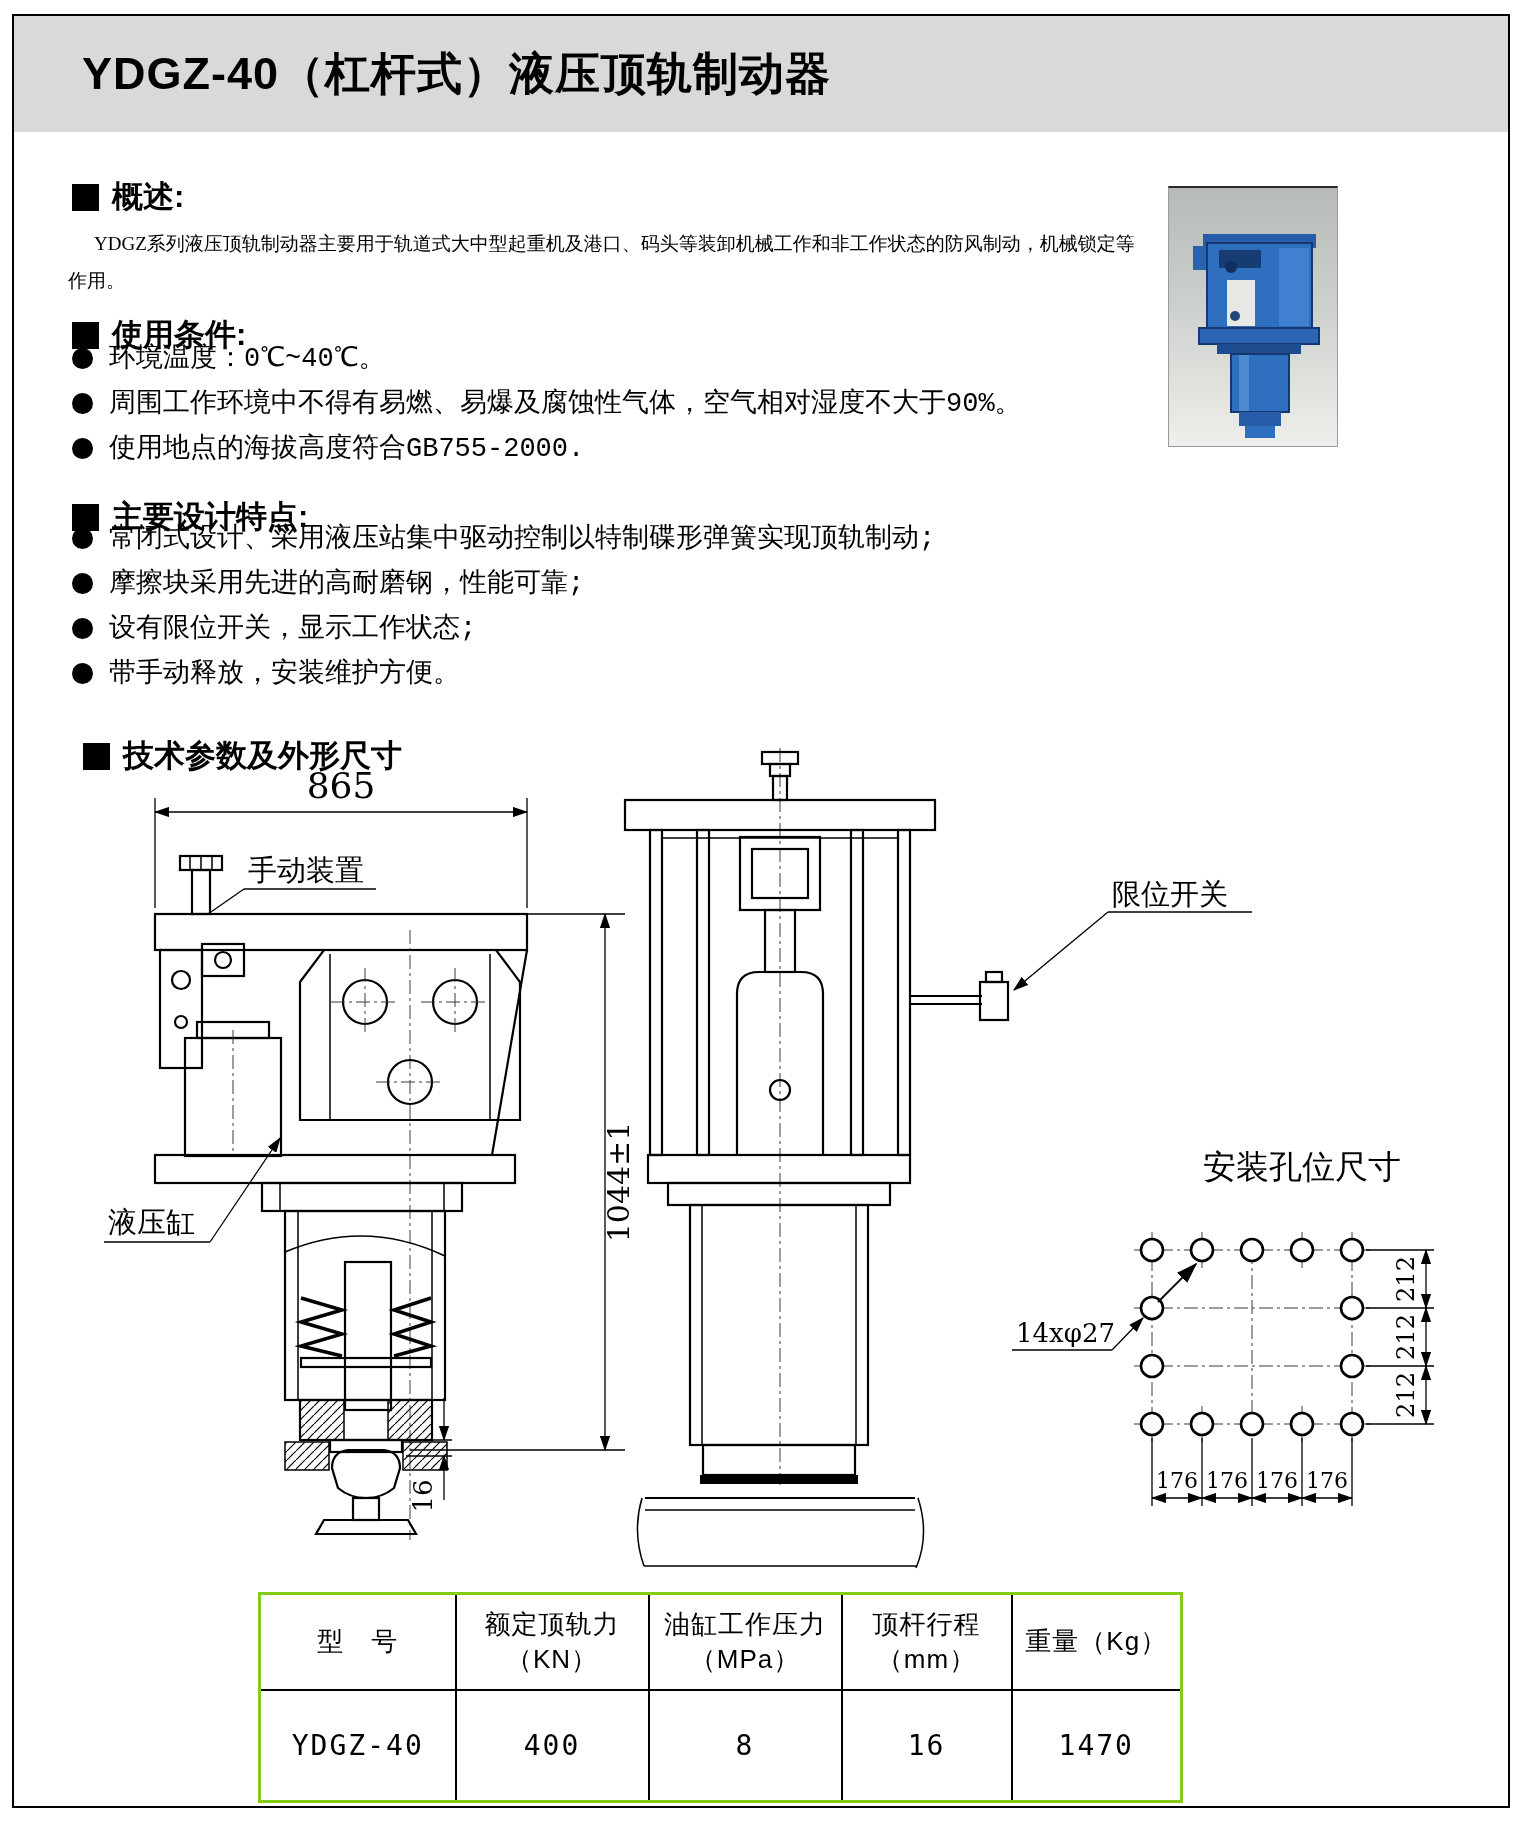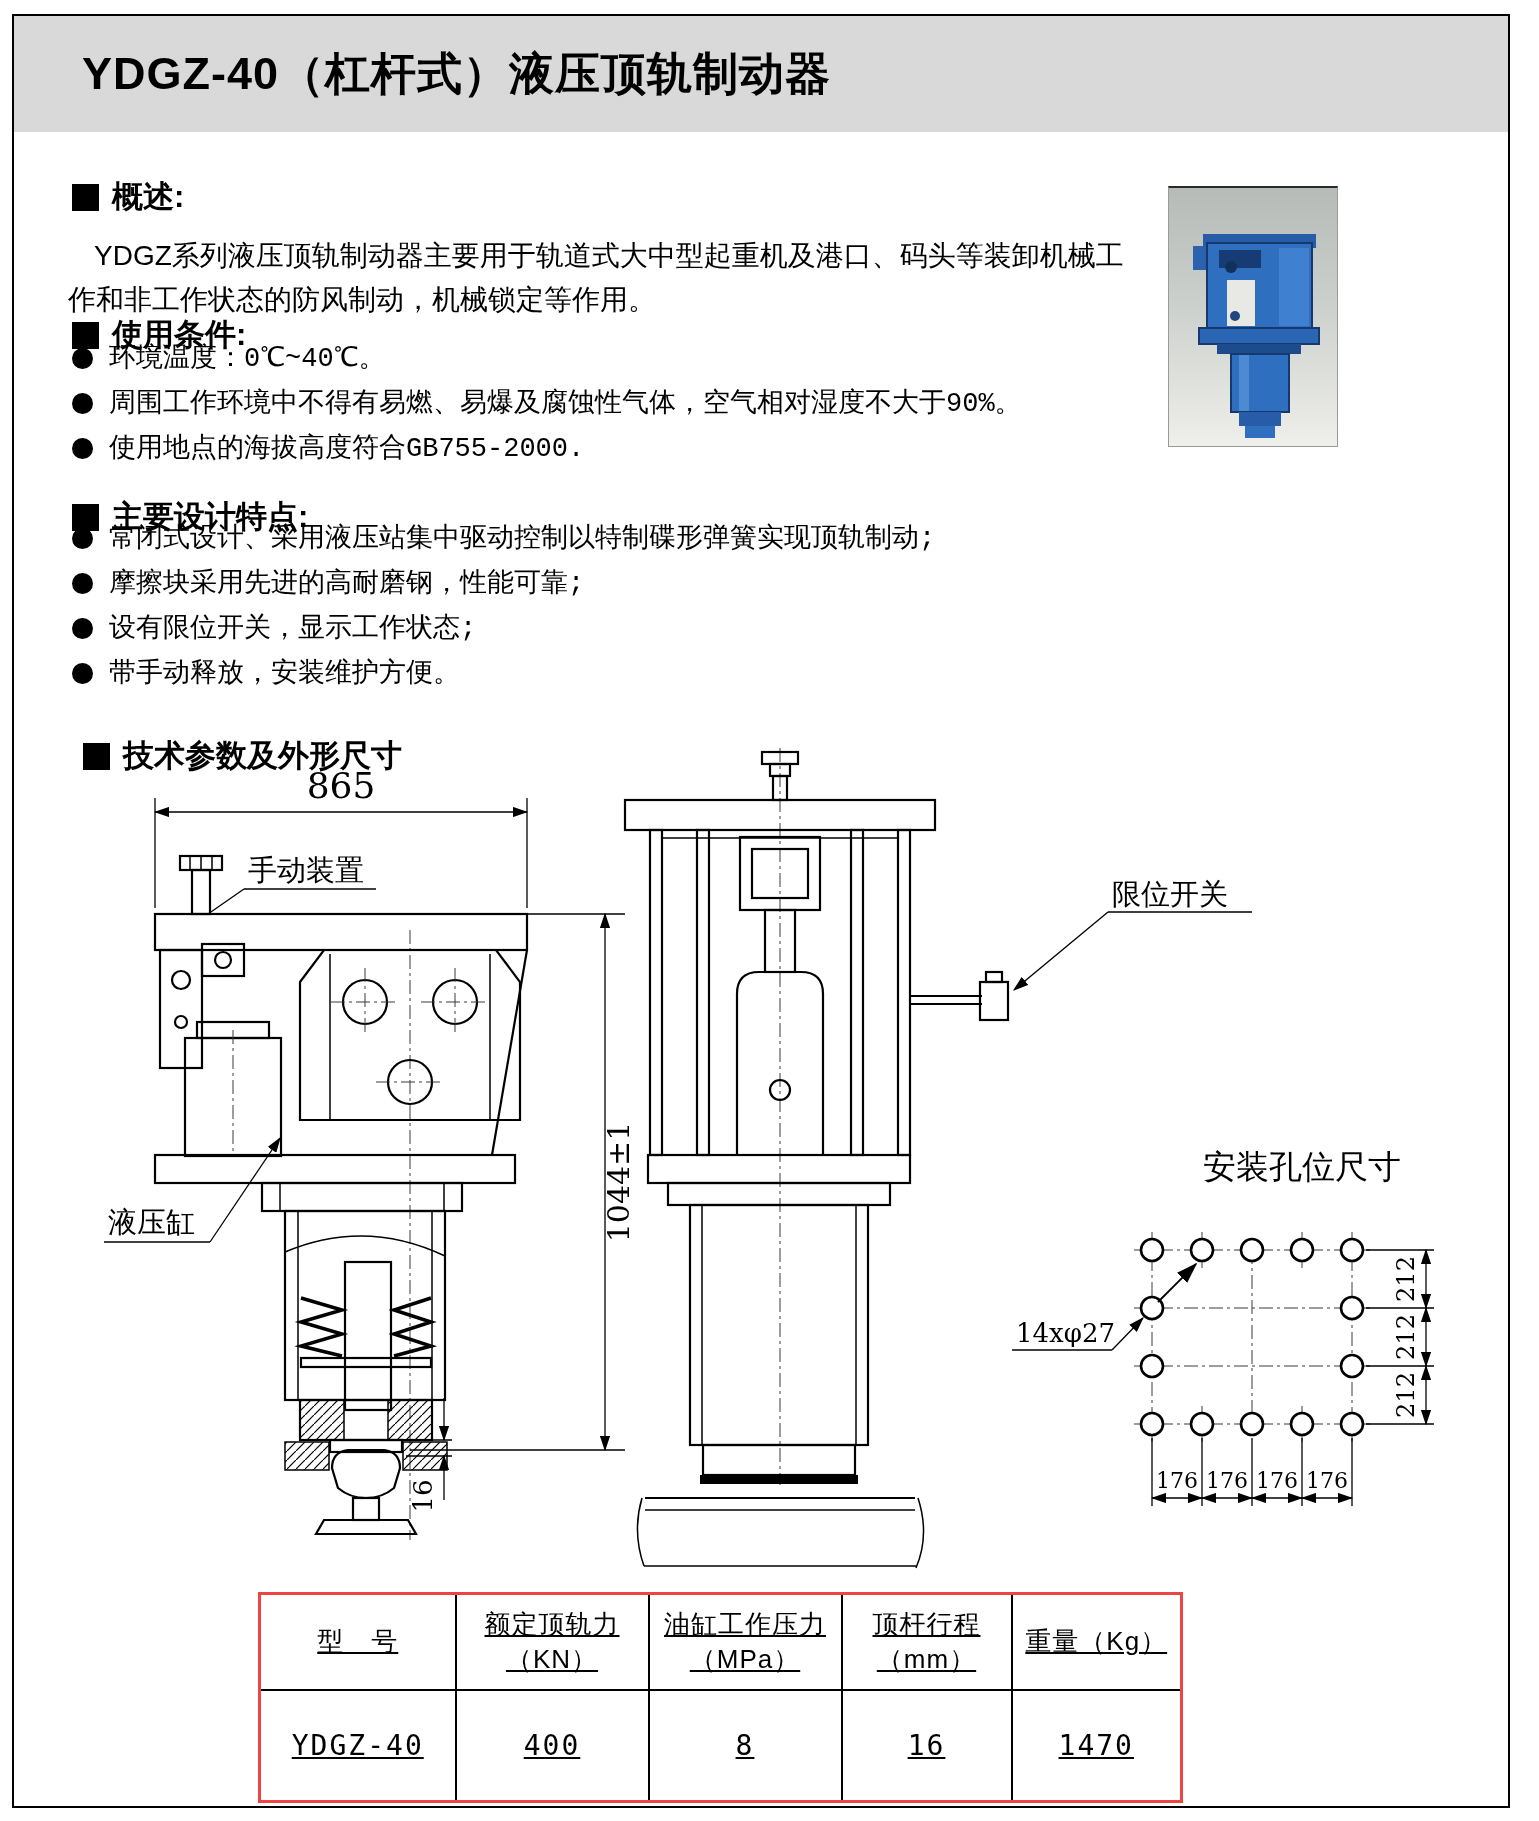--- a/index.html
+++ b/index.html
@@ -3,41 +3,41 @@
 <meta charset="utf-8">
 <style>
   html,body{margin:0;padding:0;background:#fff;}
   .page{position:relative;width:1539px;height:1821px;background:#fff;
         font-family:"Liberation Sans",sans-serif;color:#000;overflow:hidden;}
   .frame{position:absolute;left:12px;top:14px;width:1494px;height:1790px;border:2px solid #000;}
   .banner{position:absolute;left:14px;top:16px;width:1494px;height:116px;background:#d9d9d9;}
   .banner h1{margin:0;padding-left:68px;line-height:116px;font-size:45px;font-weight:bold;letter-spacing:1px;}
   .heading{position:absolute;left:72px;display:flex;align-items:center;font-size:31px;font-weight:bold;margin-top:18px;}
   .sq{display:inline-block;width:27px;height:27px;background:#000;margin-right:13px;flex:0 0 auto;}
-  .para{position:absolute;left:68px;top:206px;width:1072px;font-size:28px;line-height:44px;text-indent:26px;}
+  .para{position:absolute;left:68px;top:206px;width:1072px;font-size:19px;line-height:37px;text-indent:26px;font-family:Liberation Serif, serif;}
   .bullets{position:absolute;left:72px;}
   .bullet{display:flex;align-items:flex-start;margin-bottom:15px;font-size:27px;line-height:30px;font-family:Liberation Mono, monospace;}
   .dot{flex:0 0 auto;width:21px;height:21px;border-radius:50%;background:#000;margin:4px 16px 0 0;}
   .photo{position:absolute;left:1168px;top:186px;width:168px;height:258px;
          background:linear-gradient(180deg,#b7bbb7 0%,#ccd0cc 45%,#efefeb 100%);
          border:1px solid #9a9a9a;border-top:2px solid #2a2a2a;}
   svg{position:absolute;overflow:visible;}
   svg text{fill:#000;}
   .lab{font-family:"Liberation Sans",sans-serif;font-size:29px;}
   .labBig{font-family:"Liberation Sans",sans-serif;font-size:33px;}
   .dm{font-family:"DejaVu Serif",serif;}
   .d36{font-size:36px;} .d30{font-size:30px;} .d26{font-size:26px;} .d24{font-size:24px;} .d22{font-size:22px;}
   .ln{stroke:#000;stroke-width:2.2;fill:none;}
   .th{stroke:#000;stroke-width:1.5;fill:none;}
   .dl{stroke:#000;stroke-width:1.3;fill:none;}
   .cl{stroke:#3a3a3a;stroke-width:1;fill:none;stroke-dasharray:14 4 3 4;}
   .spec-table{position:absolute;left:258px;top:1592px;width:922px;height:196px;
               border-collapse:collapse;table-layout:fixed;}
   .spec-table td,.spec-table th{border:2px solid #000;text-align:center;vertical-align:middle;font-weight:normal;}
-  .spec-table{border:3px solid #ef4444;text-decoration:underline;}
+  .spec-table{border:3px solid #84cc16;}
   .spec-table tr:first-child{height:96px;}
   .spec-table tr:last-child{height:112px;}
   .hcell{font-size:26px;letter-spacing:1px;}
   .vcell{font-family:"DejaVu Sans Mono",monospace;font-size:28px;letter-spacing:2px;}
 </style>
 </head>
 <body>
 
 <div class="page">
   <div class="frame"></div>

